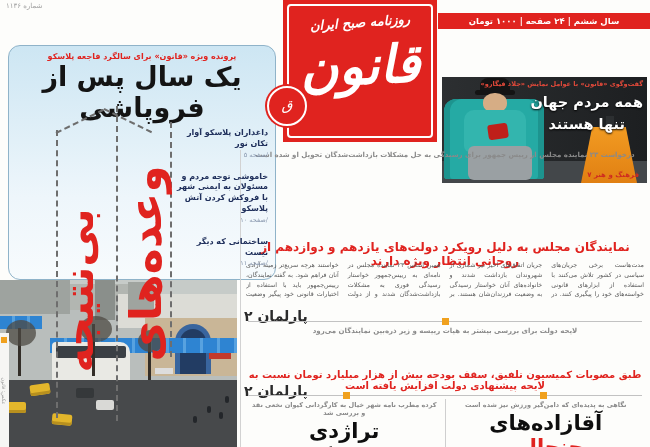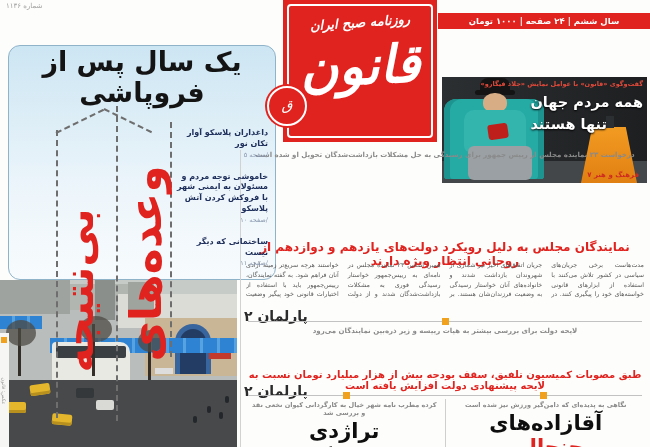--- a/index.html
+++ b/index.html
@@ -35,21 +35,21 @@
   .ptr-brim { position:absolute; left:33px; top:13px; width:40px; height:5px; background:#141414; border-radius:3px; }
   .ptr-head { position:absolute; left:41px; top:16px; width:24px; height:20px; background:#d6ad85; border-radius:48%; }
   .ptr-body { position:absolute; left:22px; top:33px; width:62px; height:42px; background:#33b5ae; border-radius:10px 10px 6px 6px; }
   .ptr-knit { position:absolute; left:46px; top:47px; width:20px; height:15px; background:#bf1f1a;
     border-radius:3px; transform:rotate(-8deg); }
   .ptr-skirt { position:absolute; left:26px; top:69px; width:64px; height:34px; background:#9aa0a3; border-radius:6px; }
   .ptr-cloth { position:absolute; right:10px; top:50px; width:56px; height:56px;
     background:linear-gradient(#f29b22,#e07f12); clip-path:polygon(20% 0,80% 0,100% 100%,0 100%); }
   .ptr-obj { position:absolute; right:33px; top:39px; width:8px; height:12px; background:#2c2f31; }
   .ptr-kicker { position:absolute; right:4px; top:3px; font-size:6.5px; font-weight:bold; color:#e2493a; z-index:2; }
-  .ptr-headline { position:absolute; right:4px; top:14px; text-align:left; color:#fff; font-weight:bold;
+  .ptr-headline { position:absolute; right:4px; top:14px; text-align:center; color:#fff; font-weight:bold;
     font-size:14.5px; line-height:1.55; z-index:2; text-shadow:0 1px 2px #000; }
   .ptr-section { position:absolute; right:8px; bottom:4px; font-size:7px; font-weight:bold; color:#cf2b20; z-index:2; }
   
   .panel { position:absolute; left:8px; top:45px; width:268px; height:235px; border-radius:12px;
     border:1px solid #8fb3c9; background:linear-gradient(#cde6f3,#eef6fb 65%,#f7fbfd); z-index:1; box-sizing:border-box; }
   .panel-kicker { padding-top:6px; text-align:center; color:var(--red); font-size:8px; font-weight:bold; }
   .panel-headline { text-align:center; font-size:27px; font-weight:bold; color:#141414; letter-spacing:-1.5px; margin-top:0; }
   .side-items { position:absolute; left:176px; top:128px; width:92px; z-index:5; }
   .side-item { margin-bottom:13px; }
   .side-title { font-size:8px; font-weight:bold; color:#20305c; line-height:1.35; }
@@ -159,20 +159,21 @@
     <div class="ptr-obj"></div>
     <div class="ptr-kicker">گفت‌وگوی «قانون» با عوامل نمایش «جلاد فیگارو»</div>
     <div class="ptr-headline">
       <span>همه مردم جهان</span><br>
       <span>تنها هستند</span>
     </div>
     <div class="ptr-section">فرهنگ و هنر ۷</div>
   </div>
 
   <div class="panel">
+    <div class="panel-kicker">پرونده ویژه «قانون» برای سالگرد فاجعه پلاسکو</div>
     <div class="panel-headline">یک سال پس از فروپاشی</div>
   </div>
 
   <div class="dash dash-l1"></div>
   <div class="dash dash-l2"></div>
   <div class="dash dash-l3"></div>
   <div class="roof roof1"></div>
   <div class="roof roof2"></div>
 
   <div class="vword vword1">وعده‌های</div>

